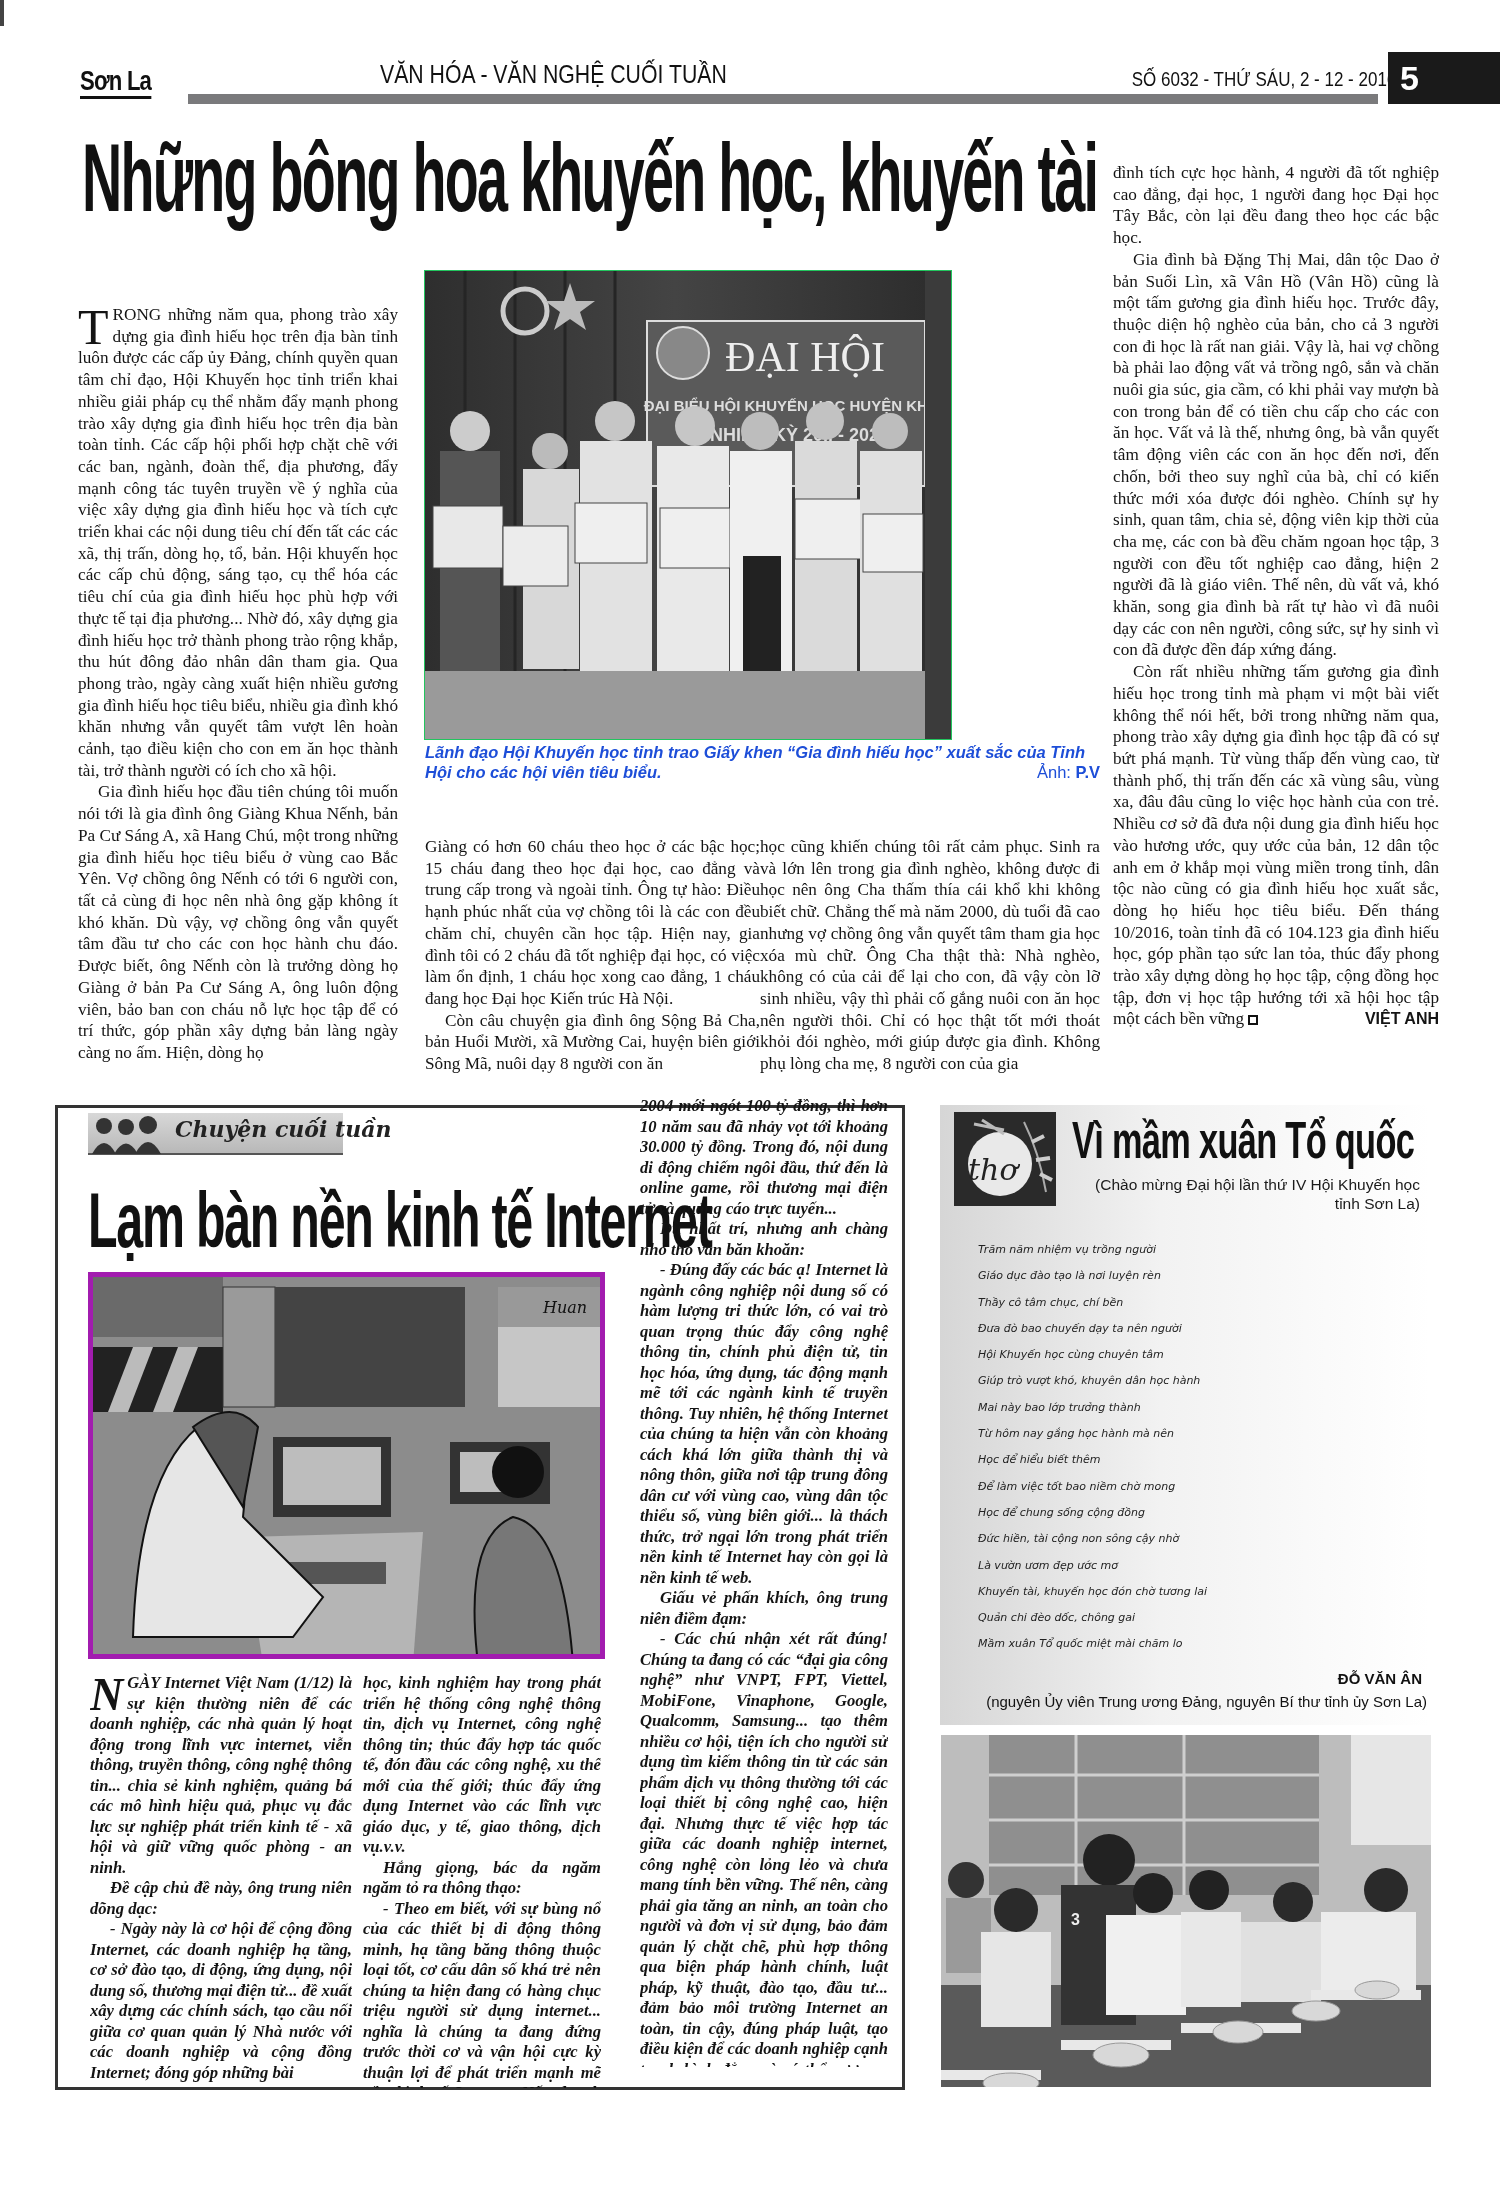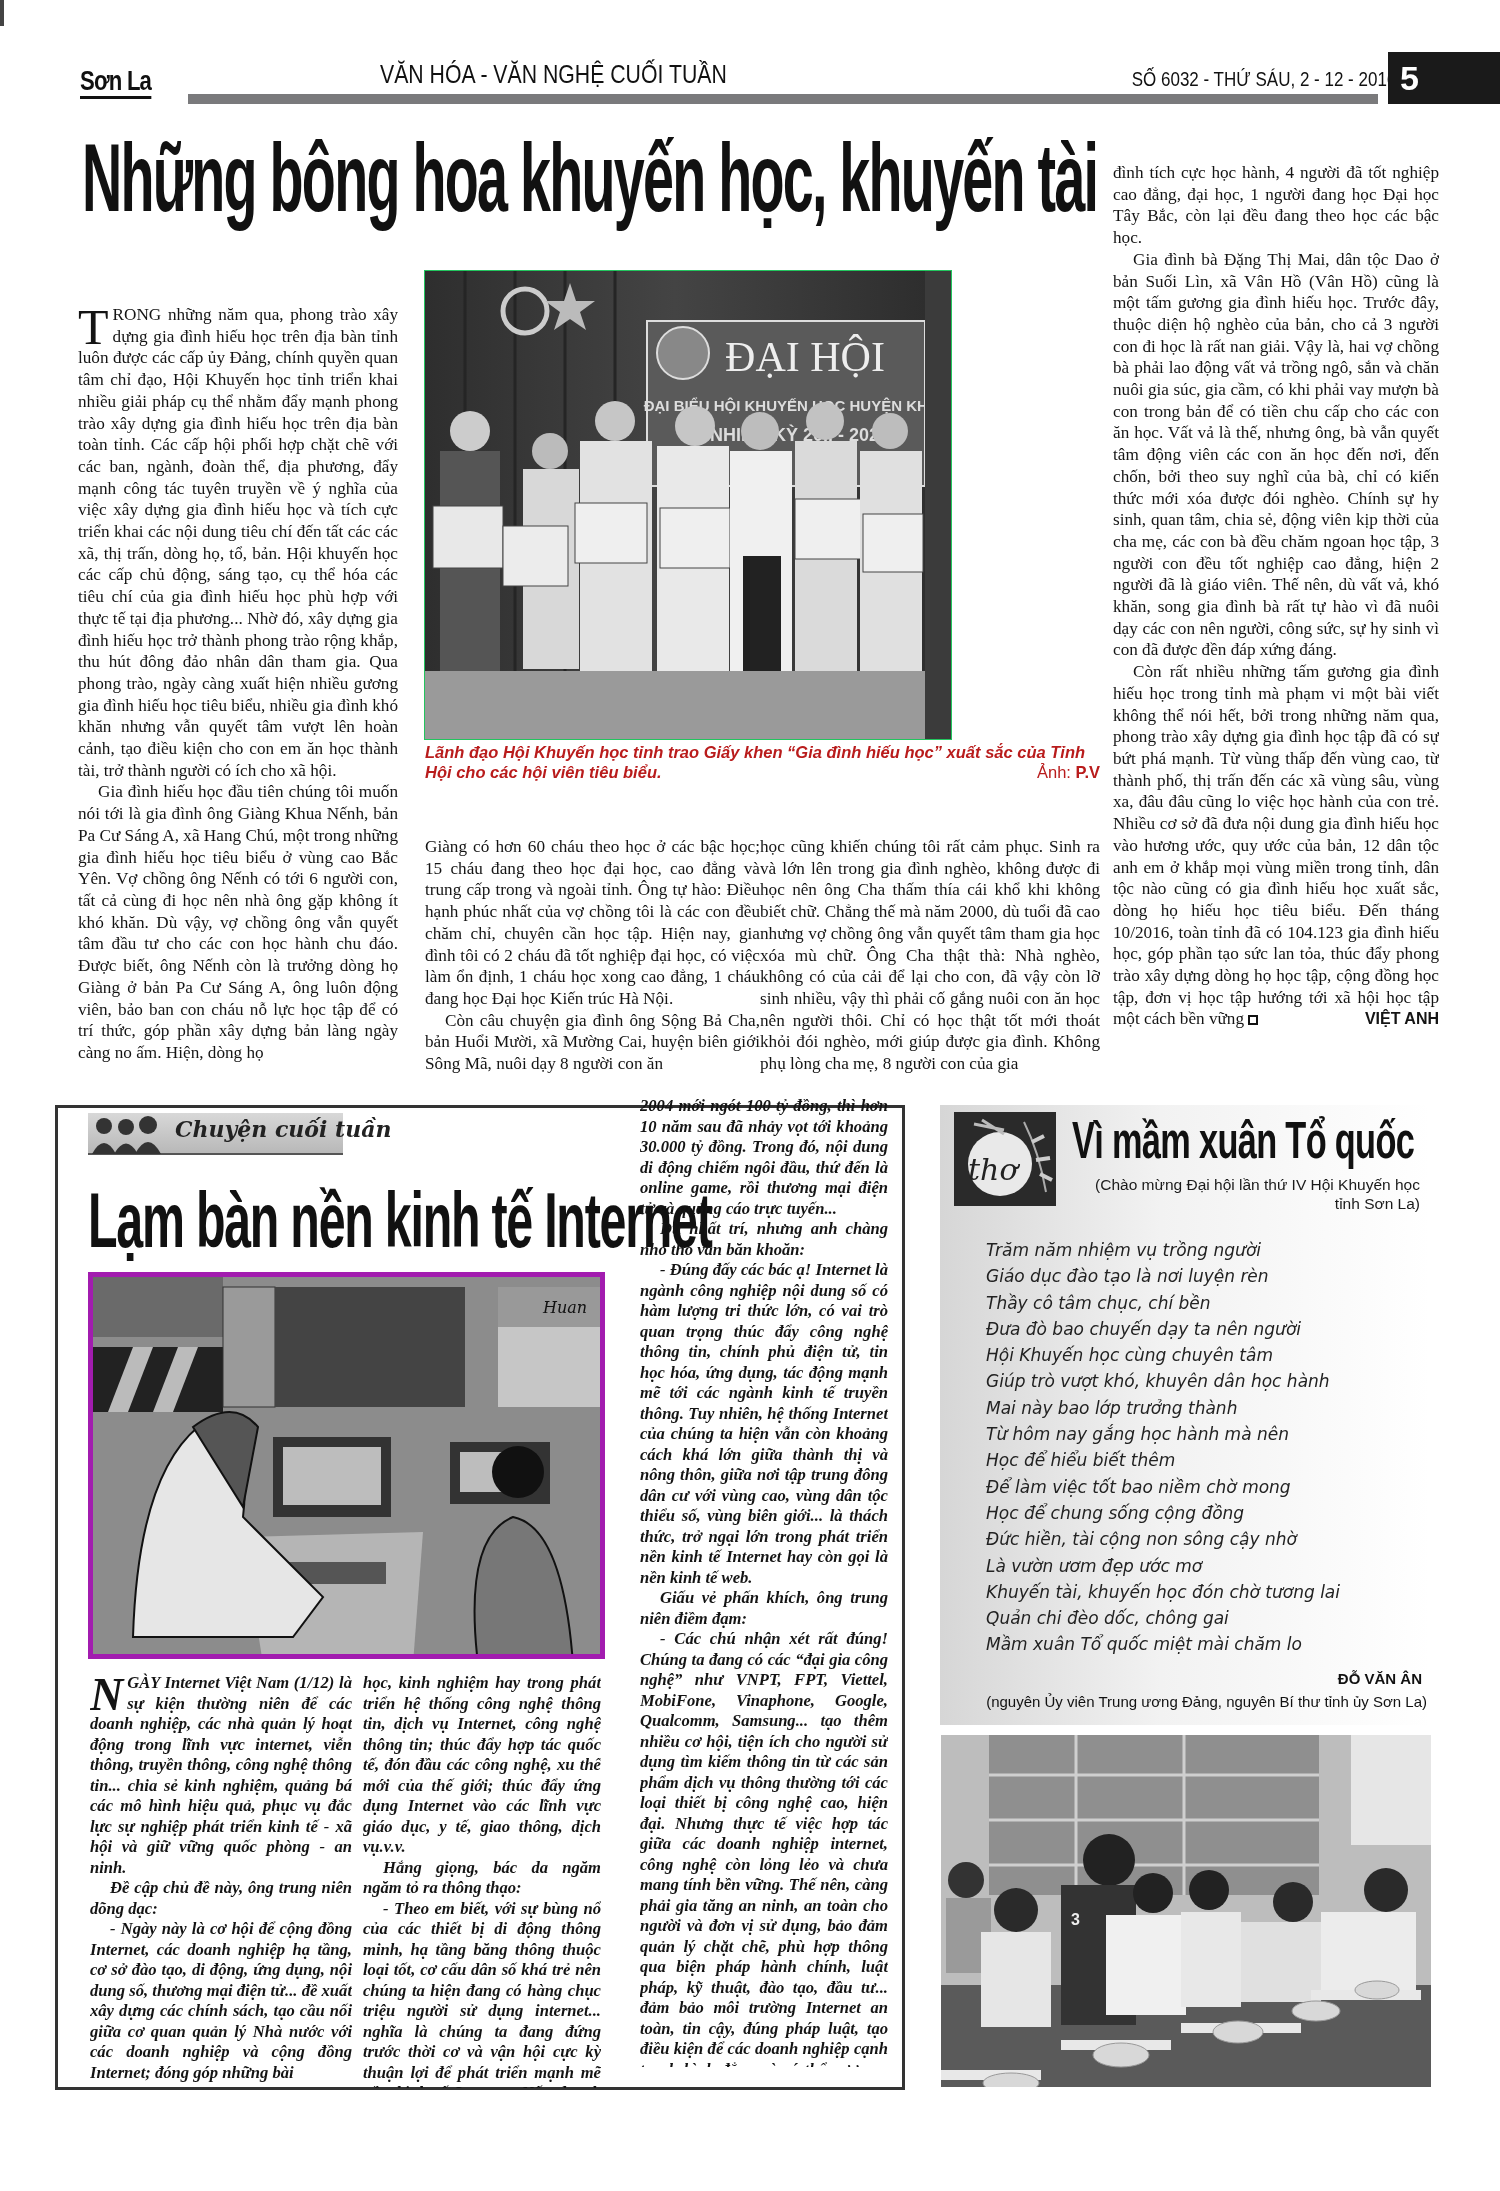--- a/index.html
+++ b/index.html
@@ -23,21 +23,21 @@
   .col-text p { text-indent: 20px; }
   .col-text p.dropcap-p { text-indent: 0; }
   .dropcap { float: left; font-size: 50px; line-height: 40px; margin-right: 4px; margin-top: 3px; }
 
   .col1 { left: 78px; top: 268px; width: 320px; height: 830px; overflow: hidden; }
   .col2 { left: 425px; top: 800px; width: 335px; height: 300px; overflow: hidden; }
   .col3 { left: 760px; top: 800px; width: 340px; height: 300px; overflow: hidden; }
   .col4 { left: 1113px; top: 126px; width: 326px; height: 980px; overflow: hidden; }
 
   .photo-main { left: 424px; top: 270px; width: 528px; height: 470px; border: 1px solid #22c55e; overflow: hidden; background: #3b3b3b; }
-  .caption { left: 425px; top: 742px; width: 675px; font-family: "Liberation Sans", sans-serif; font-style: italic; font-weight: 700; font-size: 16.5px; line-height: 20px; color: #b91c1c; }
+  .caption { left: 425px; top: 742px; width: 675px; font-family: "Liberation Sans", sans-serif; font-style: italic; font-weight: 700; font-size: 16.5px; line-height: 20px; color: #1d4ed8; }
   .caption .credit { float: right; font-style: normal; font-weight: 400; }
   .caption .credit b { font-weight: 700; }
 
   .byline { font-family: "Liberation Sans", sans-serif; font-weight: 700; font-size: 16px; float: right; }
   .endmark { display: inline-block; width: 10px; height: 10px; border: 2px solid #111; margin-left: 4px; vertical-align: middle; }
 
   
   .box-left { left: 55px; top: 1105px; width: 850px; height: 985px; border: 3px solid #333; border-right-width: 3px; }
   .kicker { left: 88px; top: 1113px; width: 255px; height: 42px; background: linear-gradient(#d8d8d8, #b8b8b8); border-bottom: 2px solid #555; }
   .kicker-icon { left: 92px; top: 1116px; width: 72px; height: 38px; }
@@ -51,21 +51,21 @@
   .ital .dropcap { font-size: 46px; line-height: 38px; }
   .bcol1 { left: 90px; top: 1673px; width: 262px; height: 415px; overflow: hidden; }
   .bcol2 { left: 363px; top: 1673px; width: 238px; height: 415px; overflow: hidden; }
   .bcol3 { left: 640px; top: 1092px; width: 248px; height: 975px; overflow: hidden; padding-top: 4px; }
 
   
   .poem-box { left: 940px; top: 1105px; width: 490px; height: 620px; background: linear-gradient(90deg, #d6d6d6 0%, #f2f2f2 45%, #ffffff 100%); }
   .poem-logo { left: 954px; top: 1112px; width: 102px; height: 94px; background: #2a2a2a; overflow: hidden; }
   .poem-title { left: 1072px; top: 1110px; font-family: "Liberation Sans", sans-serif; font-weight: 700; font-size: 52px; line-height: 60px; letter-spacing: -1px; white-space: nowrap; transform: scaleX(0.66); transform-origin: left; }
   .poem-sub { left: 1080px; top: 1175px; width: 340px; text-align: right; font-family: "Liberation Sans", sans-serif; font-size: 15.5px; line-height: 19px; color: #1a1a1a; }
-  .poem-lines { left: 978px; top: 1237px; width: 440px; font-family: "DejaVu Sans", sans-serif; font-style: italic; font-size: 17px; line-height: 26.3px; color: #222; margin-left: 8px; }
+  .poem-lines { left: 978px; top: 1237px; width: 440px; font-family: "DejaVu Sans", sans-serif; font-style: italic; font-size: 11px; line-height: 26.3px; color: #222; }
   .poem-author { left: 940px; top: 1670px; width: 482px; text-align: right; font-family: "Liberation Sans", sans-serif; font-weight: 700; font-size: 15px; }
   .poem-author-role { left: 945px; top: 1693px; width: 482px; text-align: right; font-family: "Liberation Sans", sans-serif; font-size: 15px; }
 
   .photo-kids { left: 941px; top: 1735px; width: 490px; height: 352px; background: #777; overflow: hidden; }
 
   .corner-mark { left: 0; top: 0; width: 4px; height: 26px; background: #444; }
 </style>
 </head>
 <body>
 

